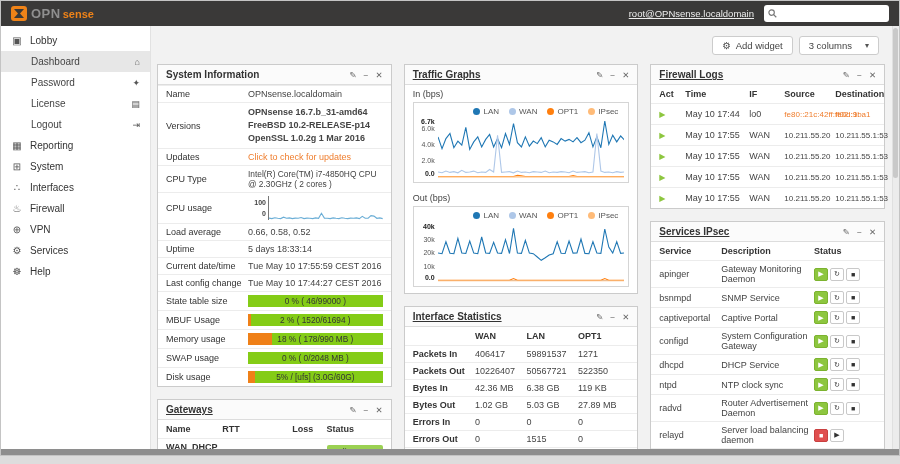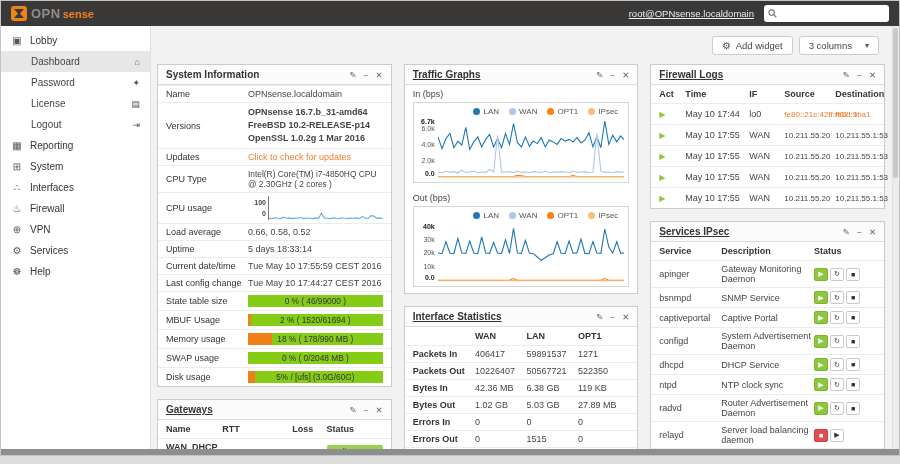--- a/index.html
+++ b/index.html
@@ -563,21 +563,21 @@
                 <span class="sv-name">captiveportal</span>
                 <span class="sv-desc">Captive Portal</span>
                 <span class="sv-status">
                   <span class="abtn abtn-green">▶</span>
                   <span class="abtn ">↻</span>
                   <span class="abtn ">■</span>
                 </span>
               </div>
             <div class="trow">
                 <span class="sv-name">configd</span>
-                <span class="sv-desc">System Advertisement Daemon</span>
+                <span class="sv-desc">System Configuration Gateway</span>
                 <span class="sv-status">
                   <span class="abtn abtn-green">▶</span>
                   <span class="abtn ">↻</span>
                   <span class="abtn ">■</span>
                 </span>
               </div>
             <div class="trow">
                 <span class="sv-name">dhcpd</span>
                 <span class="sv-desc">DHCP Service</span>
                 <span class="sv-status">

